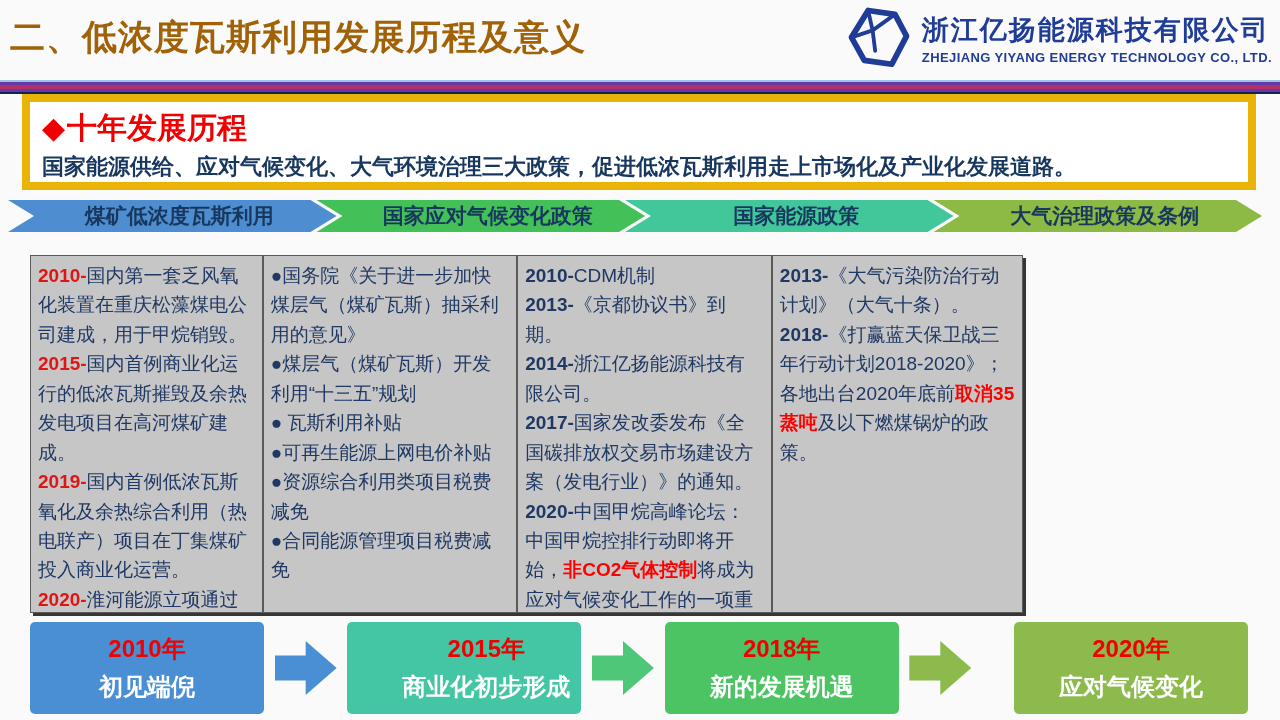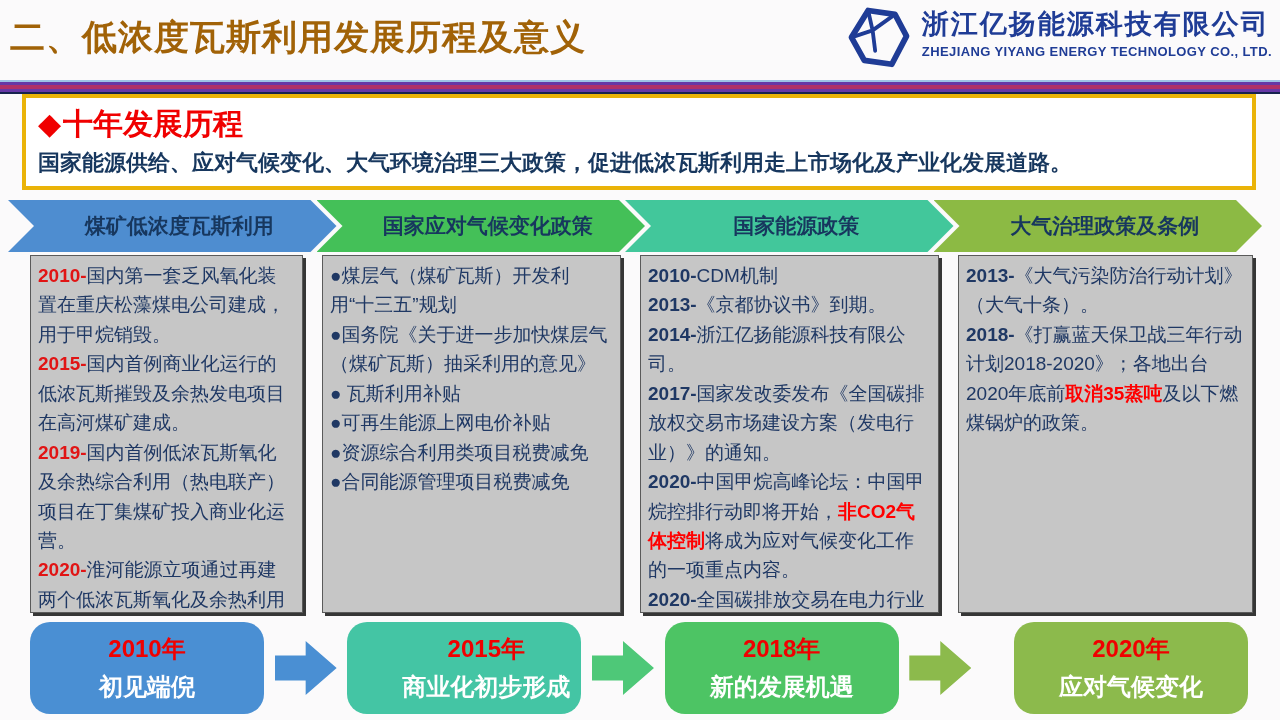--- a/index.html
+++ b/index.html
@@ -13,69 +13,69 @@
   .slide { position:absolute; inset:0; }
 
   
   .page-title {
     position:absolute; left:10px; top:14px;
     font-size:35px; font-weight:bold; color:#a16207;
     letter-spacing:1px;
   }
   .logo-block {
     position:absolute; right:8px; top:6px;
-    display:flex; align-items:flex-start; gap:10px;
+    display:flex; align-items:center; gap:10px;
   }
   .logo-svg { width:66px; height:64px; }
   .company-names { display:flex; flex-direction:column; }
   .company-cn { font-size:27px; font-weight:bold; color:#1f3c96; letter-spacing:2px; }
   .company-en { font-size:13px; font-weight:bold; color:#1f3c96; letter-spacing:0.4px; margin-top:2px; }
 
   
   .divider {
     position:absolute; left:0; top:80px; width:1280px; height:14px;
     background:linear-gradient(180deg,
       #9dc3e6 0px,#9dc3e6 2px,
       #6638a6 2px,#6638a6 5px,
       #af3168 5px,#af3168 9px,
       #6638a6 9px,#6638a6 12px,
       #17234f 12px,#17234f 14px);
   }
 
   
   .intro-box {
     position:absolute; left:22px; top:94px; width:1234px; height:96px;
-    background:#ffffff; border:4px solid #eab308;
+    background:#ffffff; border:8px solid #eab308;
     padding:8px 12px 0 12px;
   }
   .intro-heading { font-size:30px; font-weight:bold; color:#f00000; line-height:36px; }
   .intro-heading .diamond { margin-right:2px; }
   .intro-subtitle { font-size:22px; font-weight:bold; color:#17375e; line-height:34px; margin-top:4px; }
 
   
   .bands {
     position:absolute; left:8px; top:200px; width:1254px; height:46px;
     display:flex;
   }
   .band {
-    flex:1; height:52px;
+    flex:1; height:32px;
     display:flex; align-items:center; justify-content:center;
     font-size:21px; font-weight:bold; color:#17375e;
     clip-path:polygon(0 0, calc(100% - 26px) 0, 100% 50%, calc(100% - 26px) 100%, 0 100%, 26px 50%);
     padding-left:14px;
   }
   .band + .band { margin-left:-20px; }
   .band:nth-child(1){ z-index:4; }
   .band:nth-child(2){ z-index:3; }
   .band:nth-child(3){ z-index:2; }
   .band:nth-child(4){ z-index:1; }
 
   
   .columns {
-    position:absolute; left:30px; top:255px; width:1223px; height:358px;
+    position:absolute; left:30px; top:255px; width:993px; height:358px;
     display:flex; justify-content:space-between;
   }
   .col-box {
     background:#c6c6c6;
     border:1px solid #5a5a5a;
     box-shadow:3px 3px 0 #363636;
     padding:5px 7px;
     font-size:19px; line-height:1.55; color:#1f3864;
     overflow:hidden;
   }
@@ -87,21 +87,21 @@
   .seg-red-year { color:#e11414; font-weight:bold; }
   .seg-year { font-weight:bold; }
   .seg-red { color:#ff0000; font-weight:bold; }
 
   
   .timeline {
     position:absolute; left:30px; top:622px; width:1218px; height:92px;
     display:flex; align-items:center; justify-content:space-between;
   }
   .t-box {
-    width:234px; height:92px; border-radius:20px;
+    width:234px; height:92px; border-radius:5px;
     display:flex; flex-direction:column; align-items:center; justify-content:center;
     gap:6px;
   }
   .t-year { font-size:24px; font-weight:bold; color:#f00000; }
   .t-label { font-size:24px; font-weight:bold; color:#ffffff; }
   .t-arrow {
     width:62px; height:54px;
     clip-path:polygon(0 27%, 50% 27%, 50% 0, 100% 50%, 50% 100%, 50% 73%, 0 73%);
   }
 </style>
@@ -148,22 +148,22 @@
   </div>
 
   <div class="columns">
     <div class="col-box w1">
         <p class="entry"><span class="seg-red-year">2010-</span><span>国内第一套乏风氧化装置在重庆松藻煤电公司建成，用于甲烷销毁。</span></p>
         <p class="entry"><span class="seg-red-year">2015-</span><span>国内首例商业化运行的低浓瓦斯摧毁及余热发电项目在高河煤矿建成。</span></p>
         <p class="entry"><span class="seg-red-year">2019-</span><span>国内首例低浓瓦斯氧化及余热综合利用（热电联产）项目在丁集煤矿投入商业化运营。</span></p>
         <p class="entry"><span class="seg-red-year">2020-</span><span>淮河能源立项通过再建两个低浓瓦斯氧化及余热利用项目，解决矿区的供热问题。</span></p>
       </div>
     <div class="col-box w2">
+        <p class="entry"><span>●国务院《关于进一步加快煤层气（煤矿瓦斯）抽采利用的意见》</span></p>
         <p class="entry"><span>●煤层气（煤矿瓦斯）开发利用“十三五”规划</span></p>
-        <p class="entry"><span>●国务院《关于进一步加快煤层气（煤矿瓦斯）抽采利用的意见》</span></p>
         <p class="entry"><span>● 瓦斯利用补贴</span></p>
         <p class="entry"><span>●可再生能源上网电价补贴</span></p>
         <p class="entry"><span>●资源综合利用类项目税费减免</span></p>
         <p class="entry"><span>●合同能源管理项目税费减免</span></p>
       </div>
     <div class="col-box w3">
         <p class="entry"><span class="seg-year">2010-</span><span>CDM机制</span></p>
         <p class="entry"><span class="seg-year">2013-</span><span>《京都协议书》到期。</span></p>
         <p class="entry"><span class="seg-year">2014-</span><span>浙江亿扬能源科技有限公司。</span></p>
         <p class="entry"><span class="seg-year">2017-</span><span>国家发改委发布《全国碳排放权交易市场建设方案（发电行业）》的通知。</span></p>

